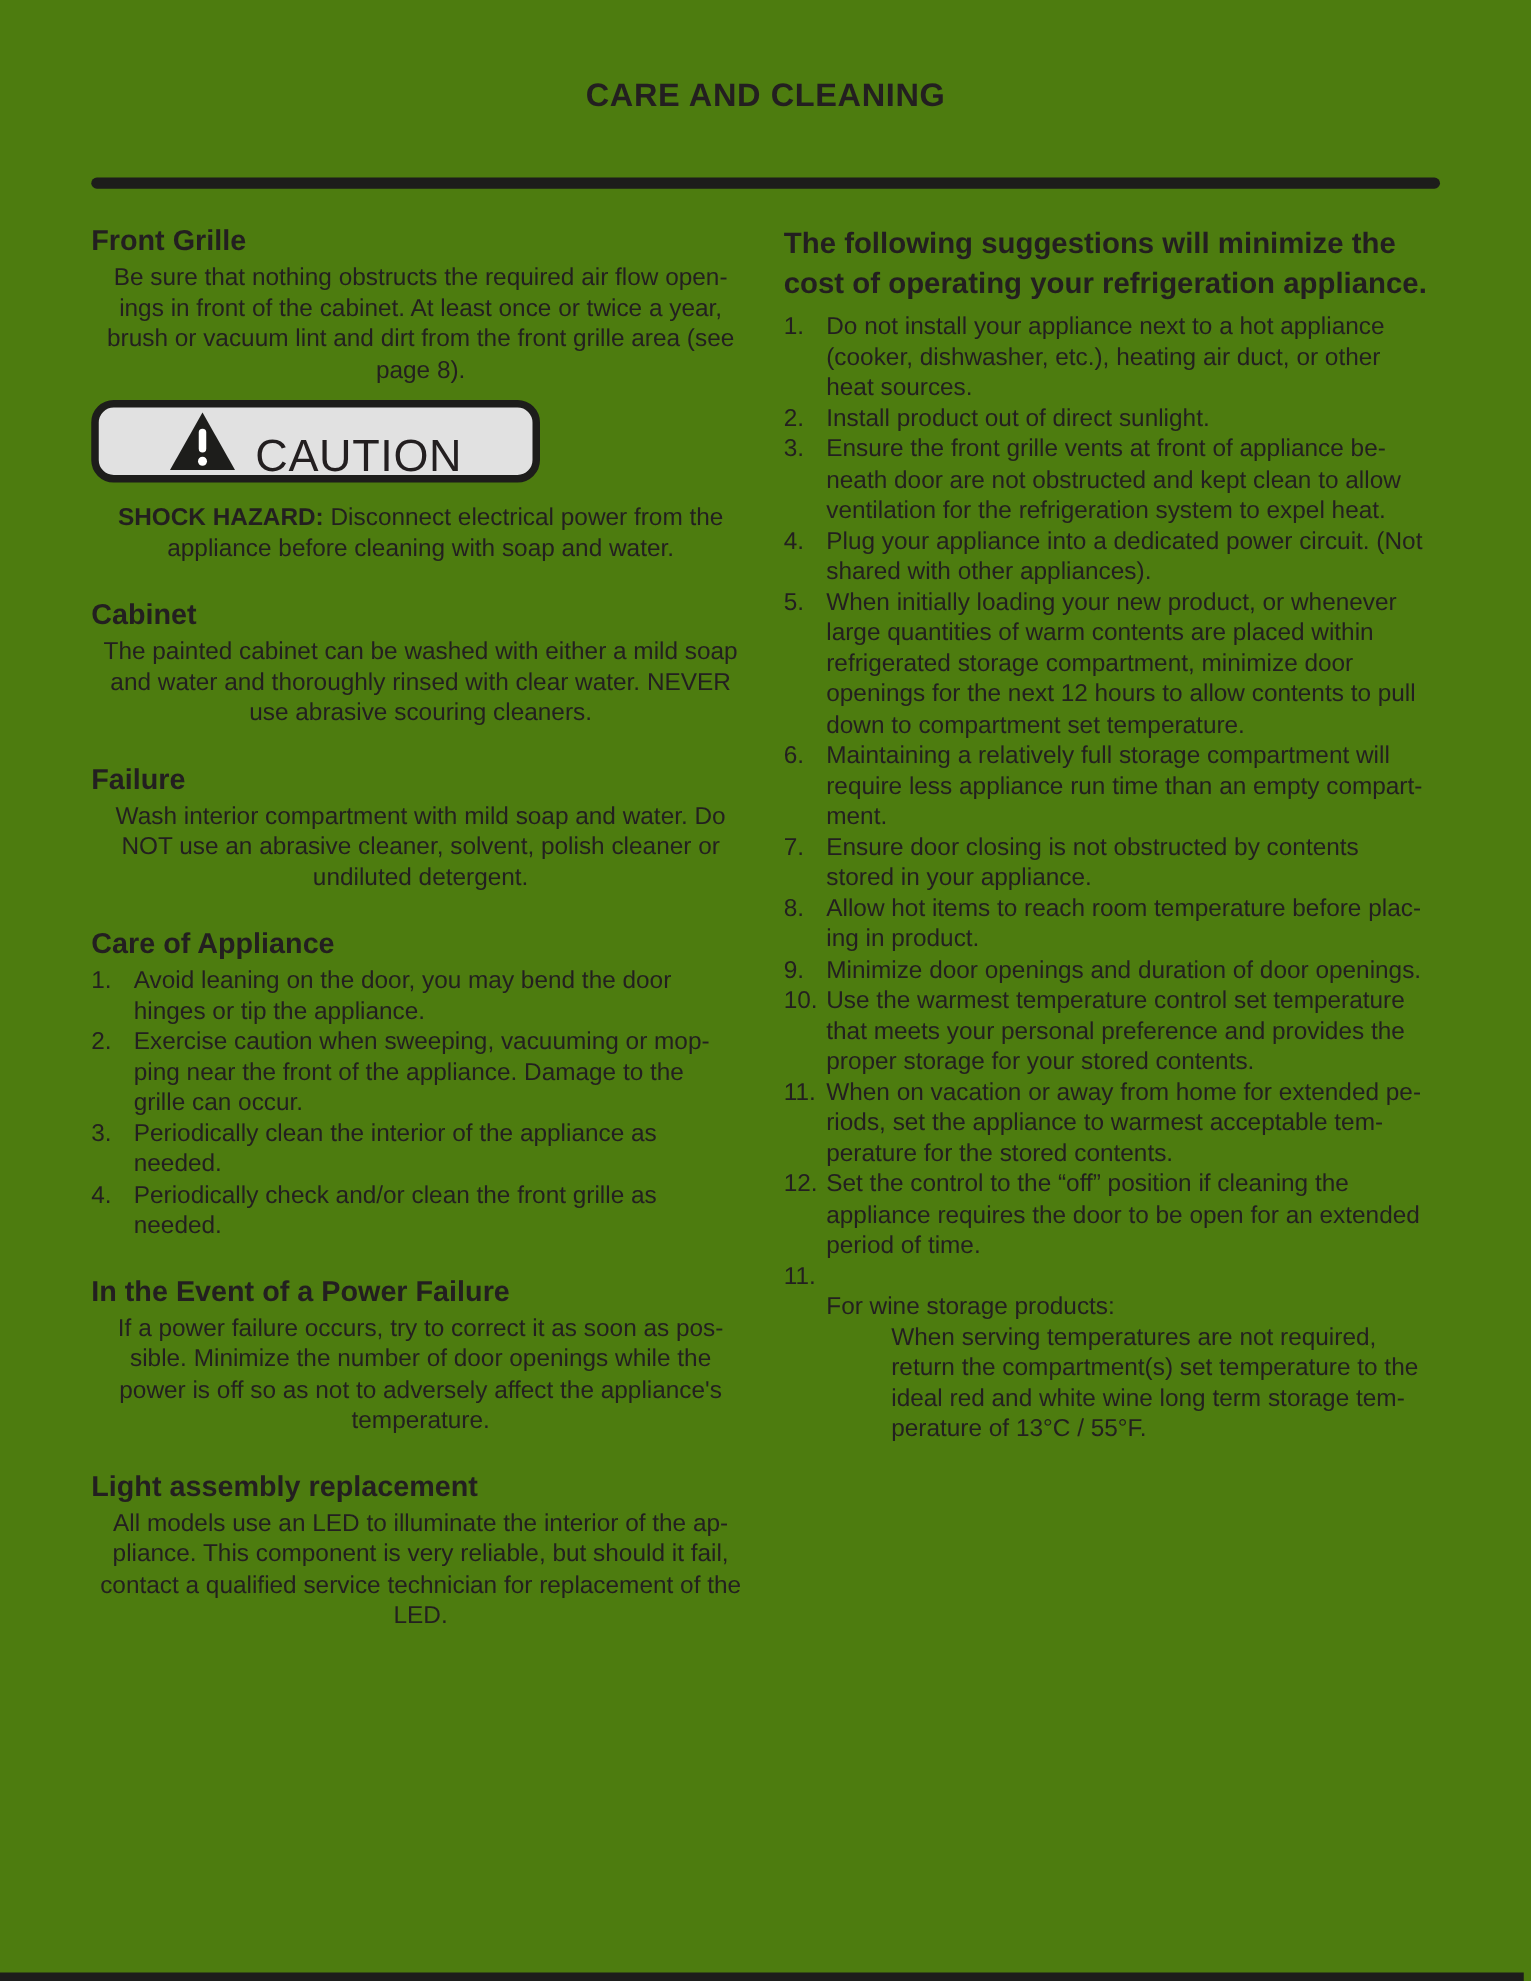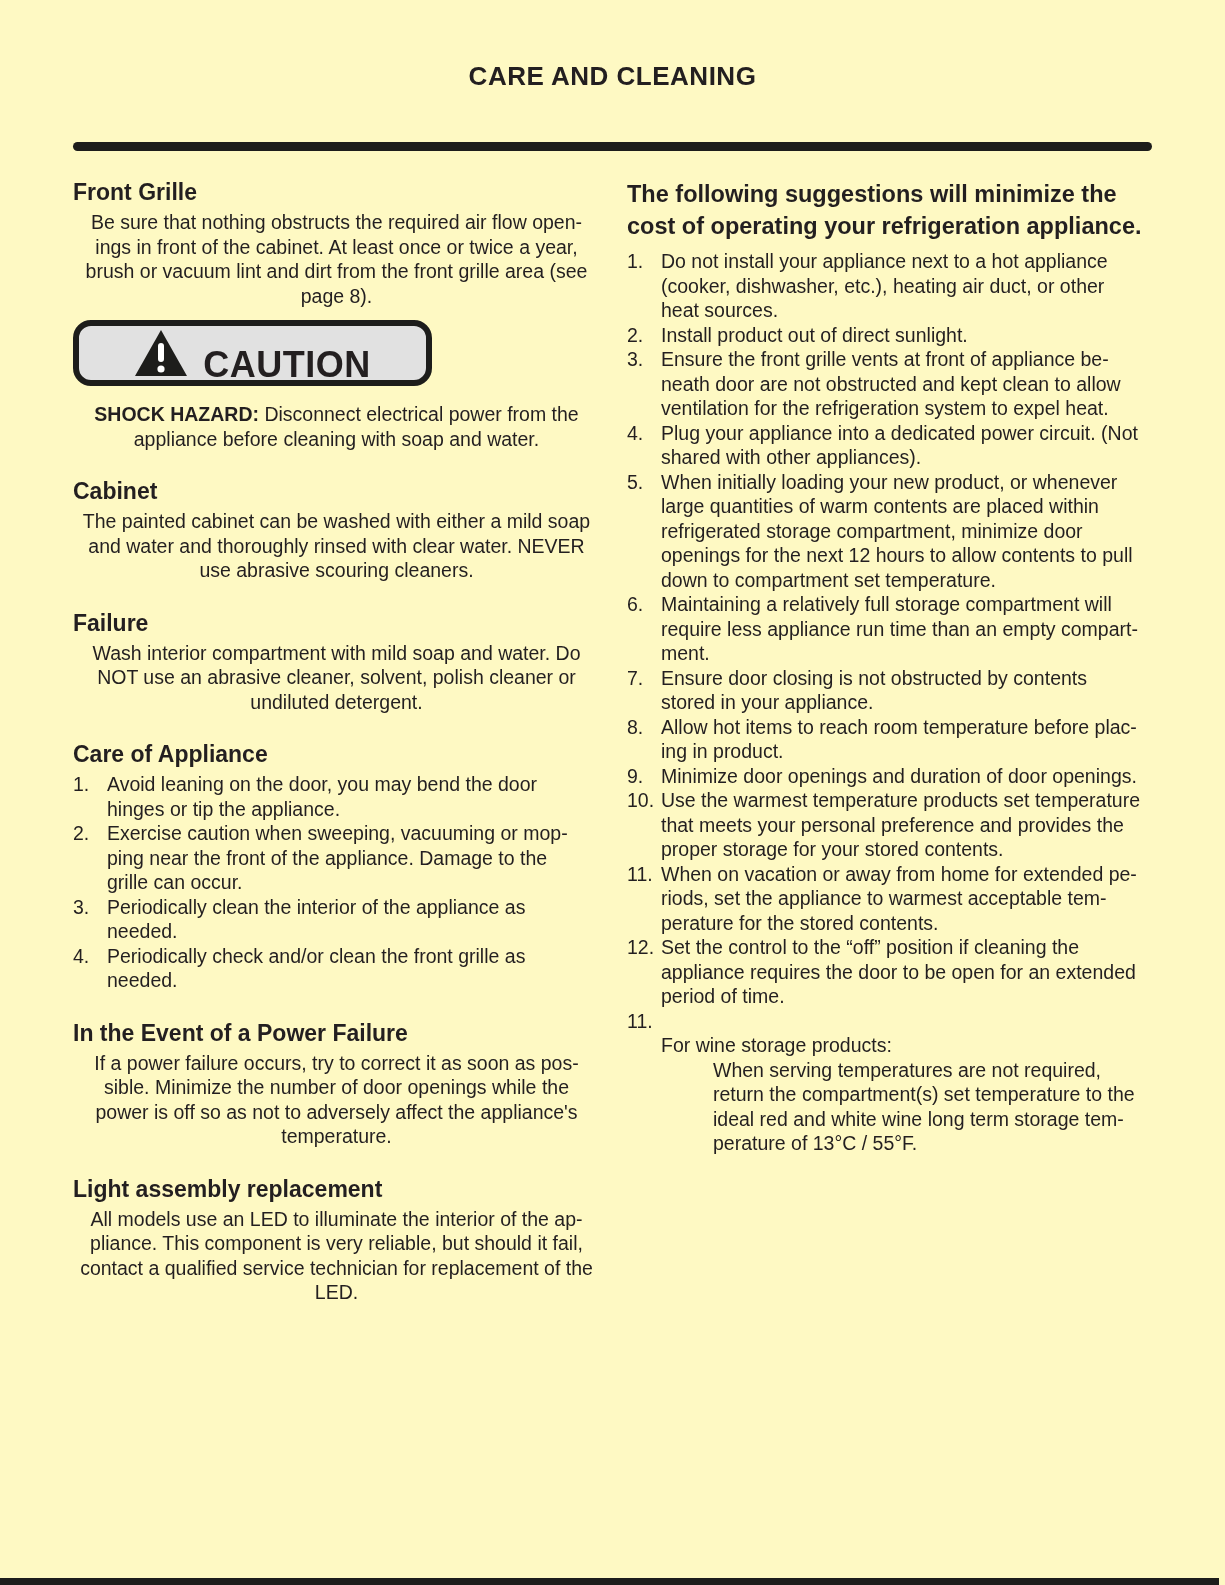--- a/index.html
+++ b/index.html
@@ -1,20 +1,20 @@
 <!DOCTYPE html>
 <html><head>
 <meta charset="utf-8">
 <style>
   html, body { margin: 0; padding: 0; background: #ffffff; }
   .page {
     position: relative;
     width: 1225px;
     height: 1585px;
-    background: #fef9c3;
+    background: #4d7c0f;
     color: #231f20;
     font-family: "Liberation Sans", "DejaVu Sans", sans-serif;
     overflow: hidden;
   }
   .page-title {
     margin: 0;
     padding-top: 60px;
     text-align: center;
     font-size: 26px;
     line-height: 32px;
@@ -61,21 +61,21 @@
     background: #e1e1e1;
     border: 6px solid #1d1d1b;
     border-radius: 18px;
     display: flex;
     align-items: center;
     justify-content: center;
     gap: 15px;
   }
   .caution-label {
     font-size: 36px;
-    font-weight: bold;
+    font-weight: normal;
     letter-spacing: 0.5px;
     margin-top: 24px;
   }
   .tri { display: inline-flex; }
 
   .list { margin: 0; }
   .li { display: flex; font-size: 19.5px; line-height: 24.5px; }
   .num { flex: 0 0 34px; }
   .txt { flex: 1; min-width: 0; white-space: pre-line; }
   .sub { margin-left: 52px; white-space: pre-line; }
@@ -241,21 +241,21 @@
           <span class="num">8.</span>
           <div class="txt">Allow hot items to reach room temperature before plac-
 ing in product.</div>
         </div>
         <div class="li">
           <span class="num">9.</span>
           <div class="txt">Minimize door openings and duration of door openings.</div>
         </div>
         <div class="li">
           <span class="num">10.</span>
-          <div class="txt">Use the warmest temperature products set temperature
+          <div class="txt">Use the warmest temperature control set temperature
 that meets your personal preference and provides the
 proper storage for your stored contents.</div>
         </div>
         <div class="li">
           <span class="num">11.</span>
           <div class="txt">When on vacation or away from home for extended pe-
 riods, set the appliance to warmest acceptable tem-
 perature for the stored contents.</div>
         </div>
         <div class="li">

